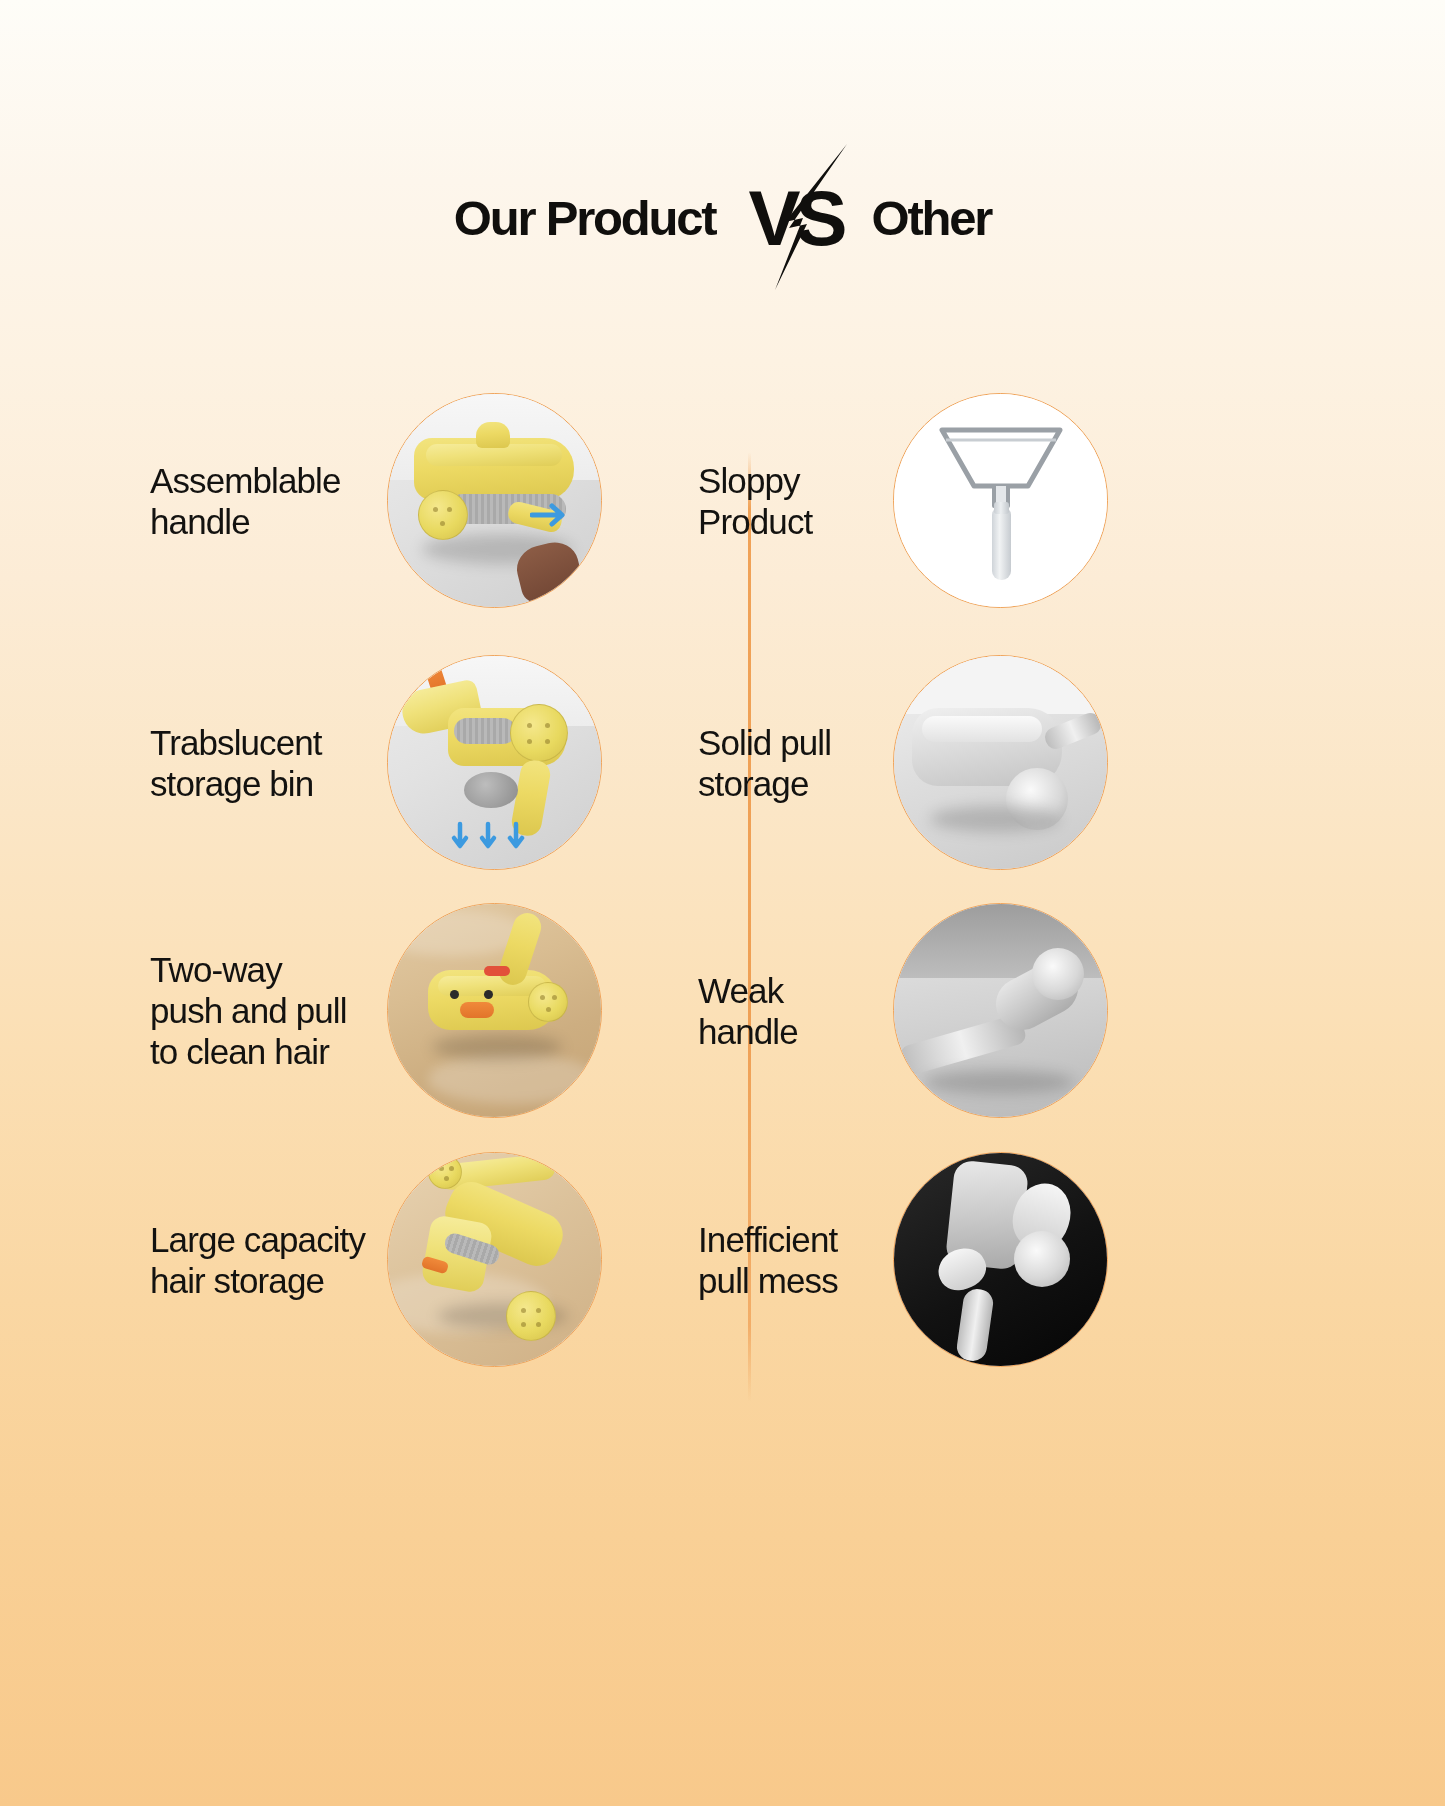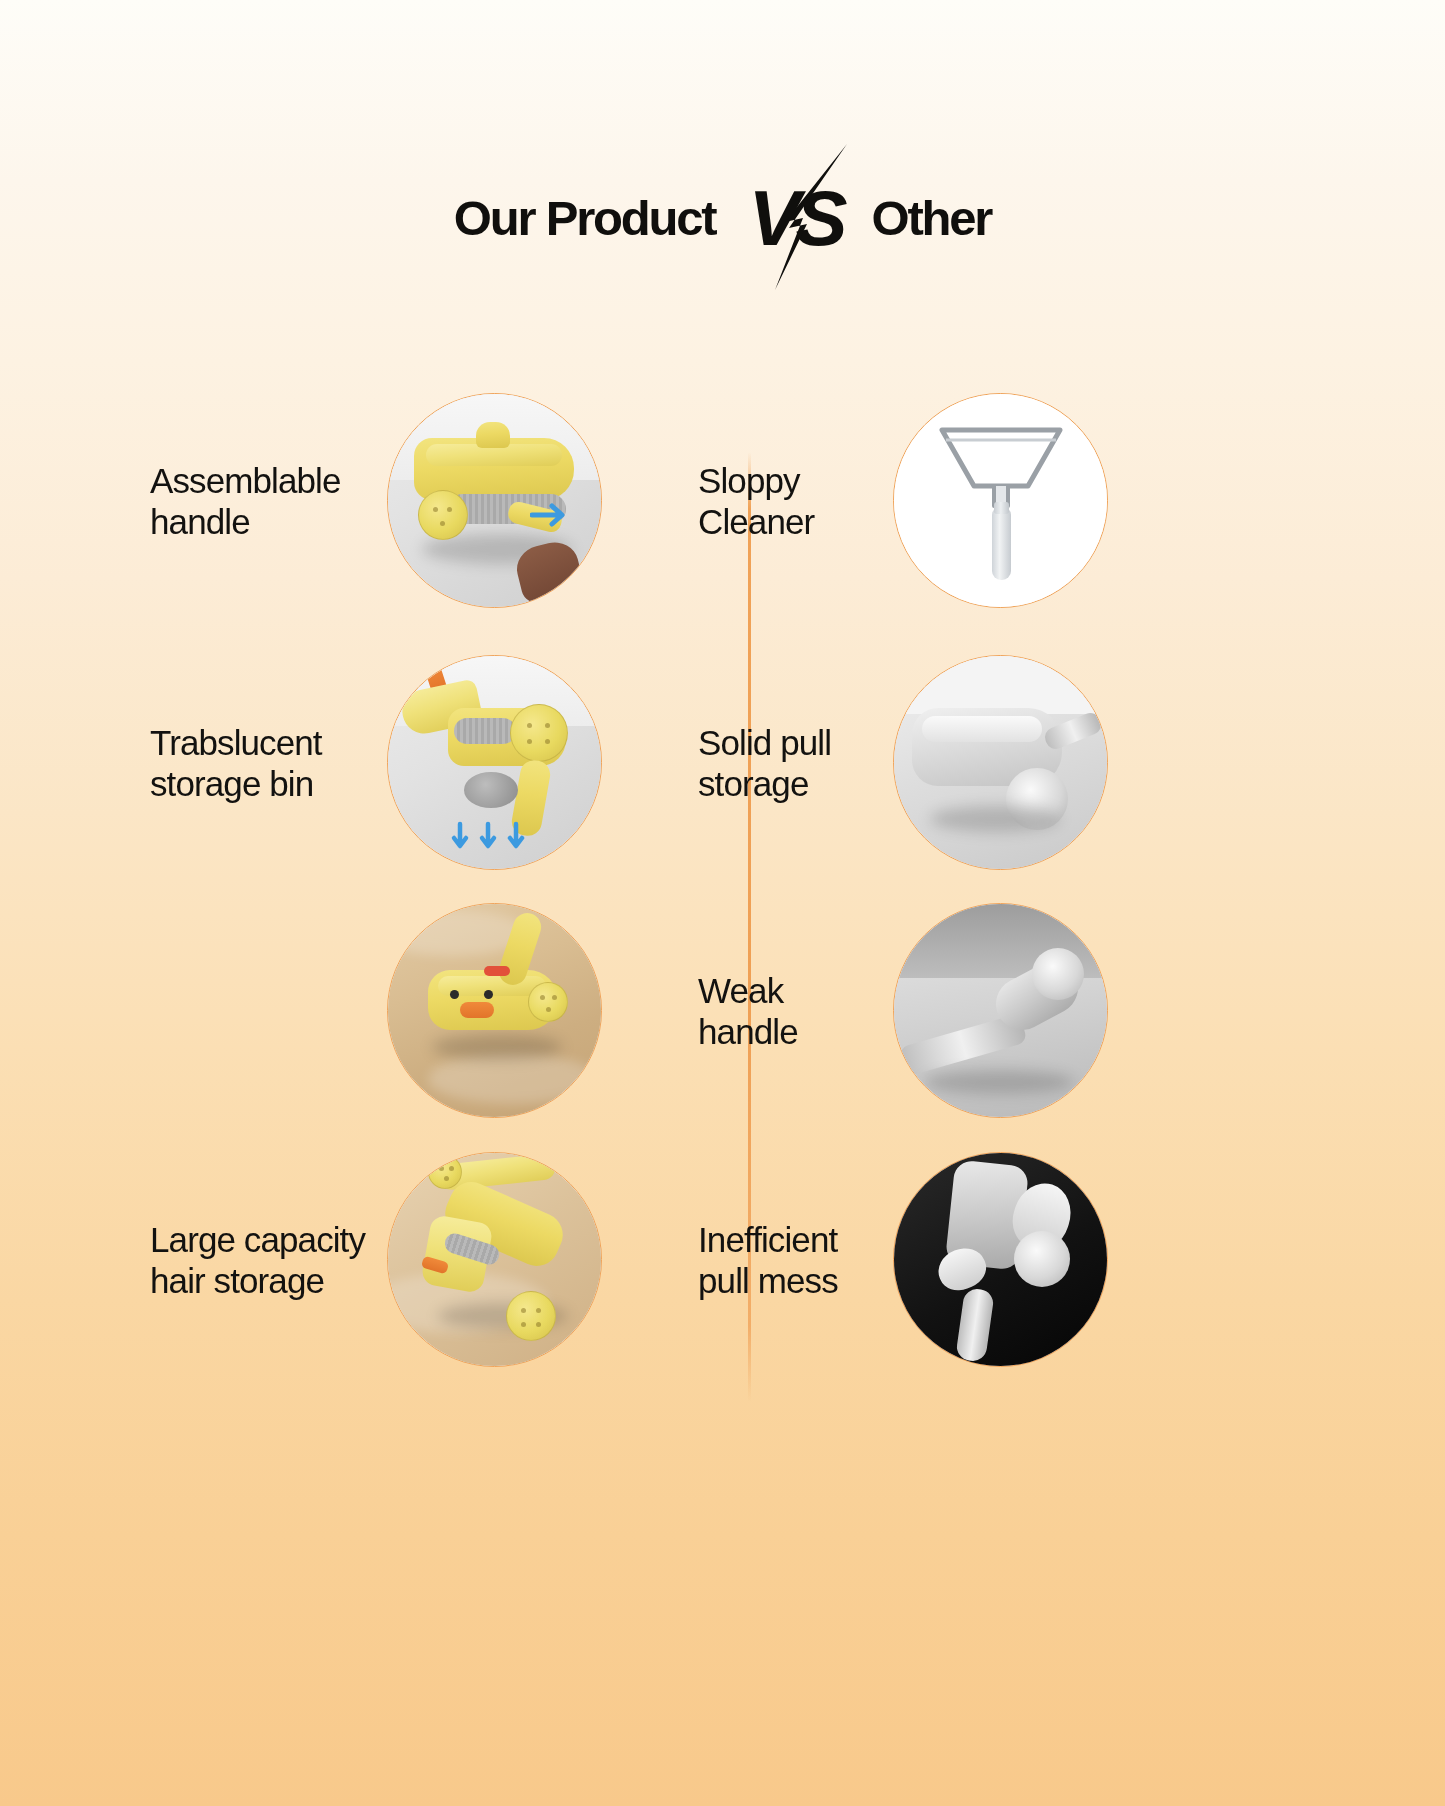--- a/index.html
+++ b/index.html
@@ -48,21 +48,20 @@
   }
   .vs-text {
     position:absolute;
     left:0; top:50%;
     transform:translateY(-50%);
     width:120px;
     text-align:center;
     font-size:78px;
     font-weight:900;
     letter-spacing:-5px;
-    font-style:italic;
     color:#100f0d;
     line-height:1;
   }
   .vs-bolt {
     position:absolute;
     left:58px; top:-16px;
     width:0; height:0;
     border-left:8px solid transparent;
     border-right:8px solid transparent;
     pointer-events:none;
@@ -285,21 +284,21 @@
           </span>
 
           <div class="hand" style="left:130px;top:150px;width:62px;height:56px;transform:rotate(-14deg);"></div>
         </div>
       </div>
     </div>
 
     <div class="cell right">
       <div class="label">
         <div>Sloppy</div>
-        <div>Cleaner</div>
+        <div>Product</div>
       </div>
       <div class="circle">
         <div class="art">
           <div class="bg-white"></div>
 
           <svg width="215" height="215" viewBox="0 0 215 215" style="position:absolute;left:0;top:0;">
             <polygon points="48,36 166,36 134,92 80,92" fill="#ffffff" stroke="#9aa0a6" stroke-width="5" stroke-linejoin="round"></polygon>
             <line x1="52" y1="46" x2="162" y2="46" stroke="#c8cdd2" stroke-width="3"></line>
             <path d="M100,92 L100,112 L114,112 L114,92" fill="#e4e7ea" stroke="#9aa0a6" stroke-width="4" stroke-linejoin="round"></path>
           </svg>
@@ -369,20 +368,25 @@
           <div class="mono-stick" style="left:150px;top:64px;width:58px;height:22px;transform:rotate(-22deg);"></div>
           <div class="shadow-soft" style="left:36px;top:150px;width:130px;height:26px;"></div>
         </div>
       </div>
     </div>
   </div>
 
   <div class="row r3">
 
     <div class="cell left">
+      <div class="label">
+        <div>Two-way</div>
+        <div>push and pull</div>
+        <div>to clean hair</div>
+      </div>
       <div class="circle">
         <div class="art">
           <div class="bg-towel"></div>
           <div class="towel-fold" style="left:-10px;top:6px;width:150px;height:46px;"></div>
           <div class="towel-fold" style="left:40px;top:150px;width:170px;height:50px;"></div>
           <div class="shadow-soft" style="left:44px;top:130px;width:130px;height:26px;"></div>
 
           <div class="body-y" style="left:40px;top:66px;width:130px;height:60px;border-radius:22px 30px 30px 22px;"></div>
           <div class="body-y lite" style="left:50px;top:72px;width:108px;height:20px;border-radius:11px;"></div>
 

